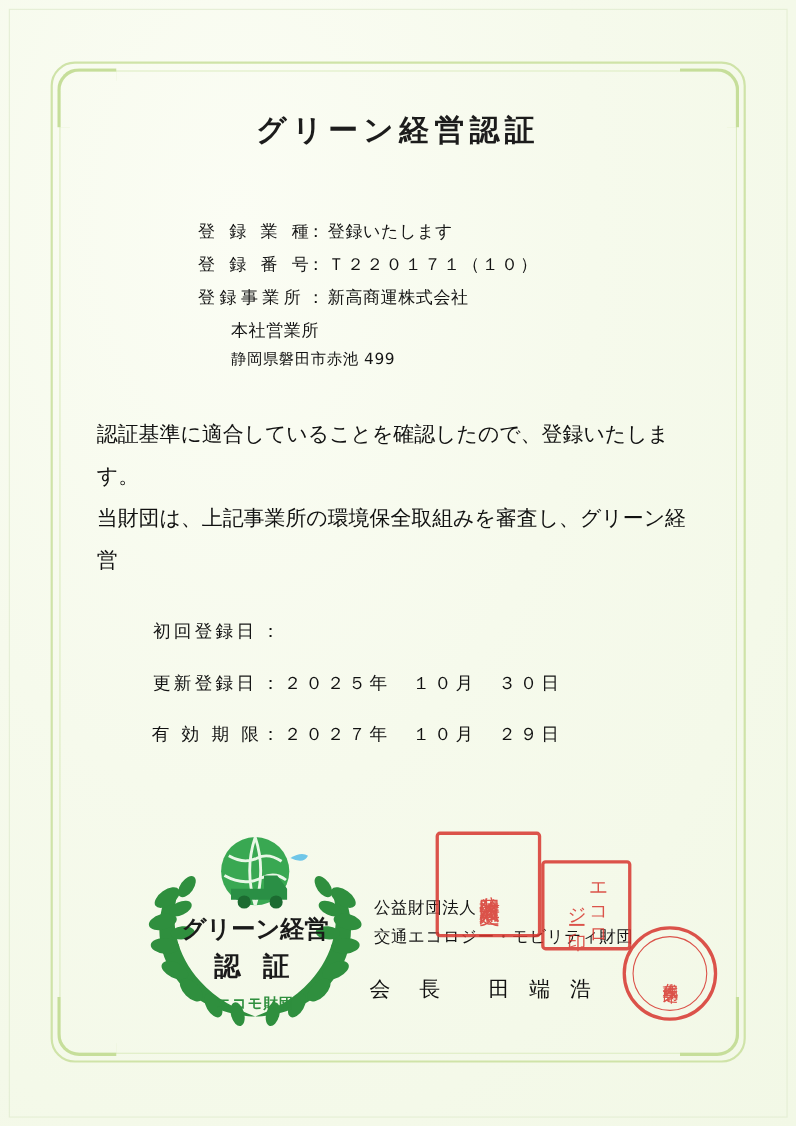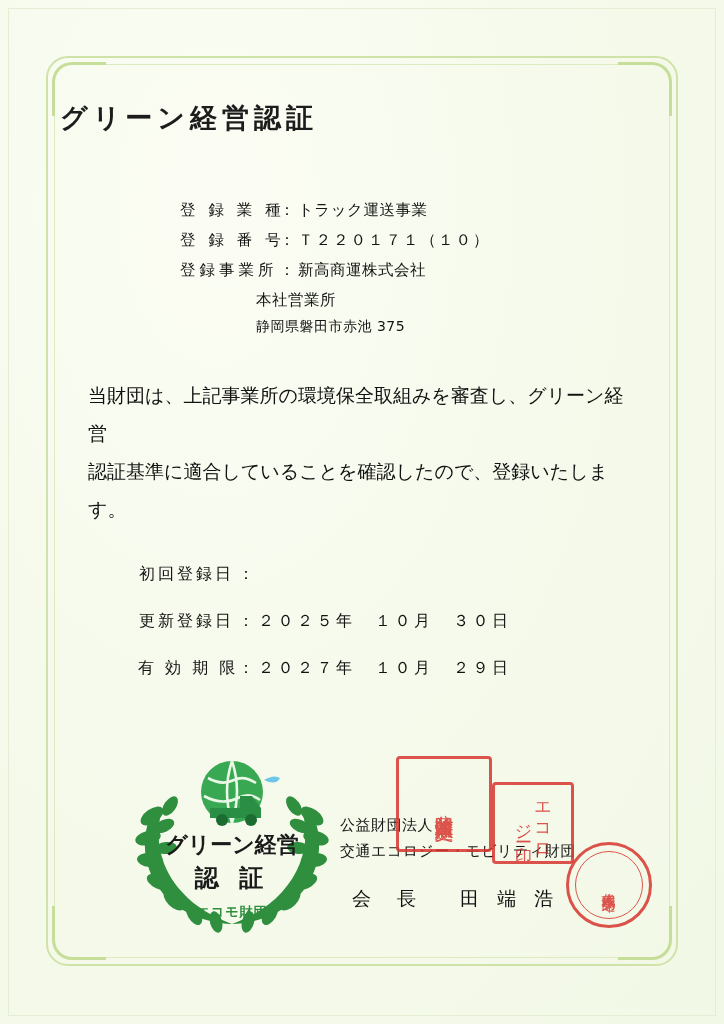--- a/index.html
+++ b/index.html
@@ -71,21 +71,21 @@
   .content {
     position: absolute;
     left: 60px;
     top: 70px;
     right: 60px;
     bottom: 70px;
   }
 
   
   .title-sub {
-    text-align: left;
+    text-align: center;
     margin-top: 30px;
     font-size: 27px;
     letter-spacing: 5px;
     color: #1c1c1c;
     font-family: "DejaVu Sans", sans-serif;
     font-weight: 600;
   }
   .title-main {
     text-align: center;
     margin-top: 16px;
@@ -120,21 +120,21 @@
     width: 22px;
     text-align: center;
   }
   .info-value {
     letter-spacing: 0.5px;
   }
   .info-value.wide {
     letter-spacing: 2px;
   }
   .info-sub {
-    margin-left: 118px;
+    margin-left: 72px;
     margin-bottom: 7px;
     font-size: 15.5px;
     letter-spacing: 0.5px;
   }
   .info-sub.small {
     font-size: 14px;
   }
 
   
   .statement {
@@ -197,21 +197,21 @@
     left: 280px;
     bottom: 84px;
     font-size: 15px;
     color: #141414;
     font-family: "DejaVu Sans", sans-serif;
     line-height: 1.75;
     letter-spacing: 0.5px;
   }
   .chairman {
     position: absolute;
-    left: 292px;
+    left: 276px;
     bottom: 36px;
     font-size: 19px;
     color: #111;
     font-family: "DejaVu Sans", sans-serif;
     letter-spacing: 2px;
   }
   .chairman .role { letter-spacing: 10px; }
   .chairman .name { margin-left: 26px; letter-spacing: 6px; }
 
   
@@ -280,39 +280,39 @@
   <div class="corner br"></div>
 
   <div class="content">
 
     <div class="title-sub">グリーン経営認証</div>
 
     <div class="info-block">
       <div class="info-row">
         <span class="info-label">登 録 業 種</span>
         <span class="info-colon">：</span>
-        <span class="info-value">トラック運送事業</span>
+        <span class="info-value">登録いたします</span>
       </div>
       <div class="info-row">
         <span class="info-label">登 録 番 号</span>
         <span class="info-colon">：</span>
         <span class="info-value wide">Ｔ２２０１７１（１０）</span>
       </div>
       <div class="info-row">
         <span class="info-label">登録事業所</span>
         <span class="info-colon">：</span>
         <span class="info-value">新高商運株式会社</span>
       </div>
       <div class="info-sub">本社営業所</div>
-      <div class="info-sub small">静岡県磐田市赤池 375</div>
+      <div class="info-sub small">静岡県磐田市赤池 499</div>
     </div>
 
     <div class="statement">
+      <div>認証基準に適合していることを確認したので、登録いたします。</div>
       <div>当財団は、上記事業所の環境保全取組みを審査し、グリーン経営</div>
-      <div>認証基準に適合していることを確認したので、登録いたします。</div>
     </div>
 
     <div class="dates">
       <div class="date-row">
         <span class="date-label">初回登録日</span>
         <span class="date-colon">：</span>
       </div>
       <div class="date-row">
         <span class="date-label">更新登録日</span>
         <span class="date-colon">：</span>

